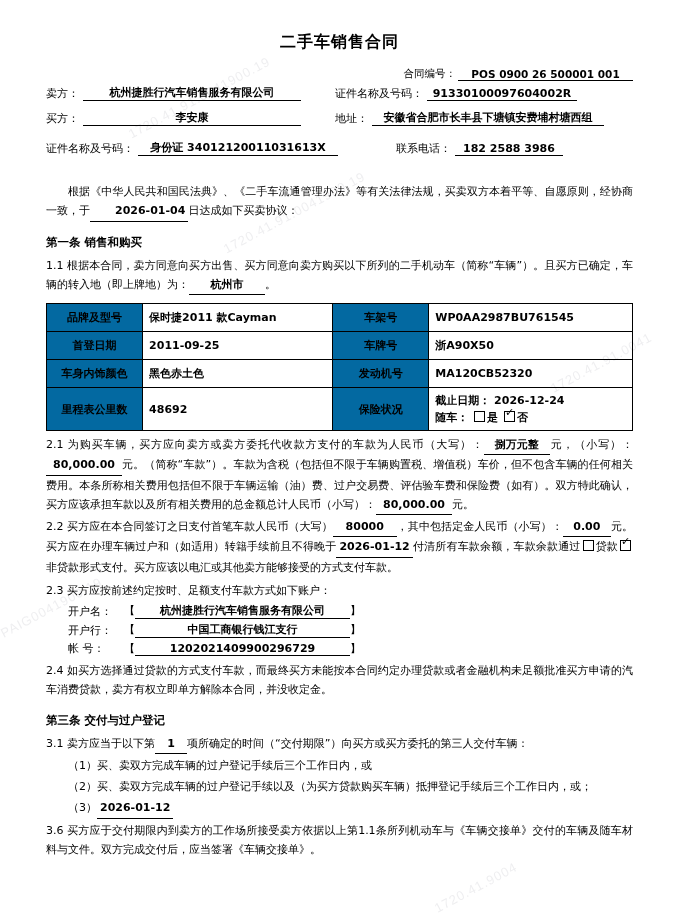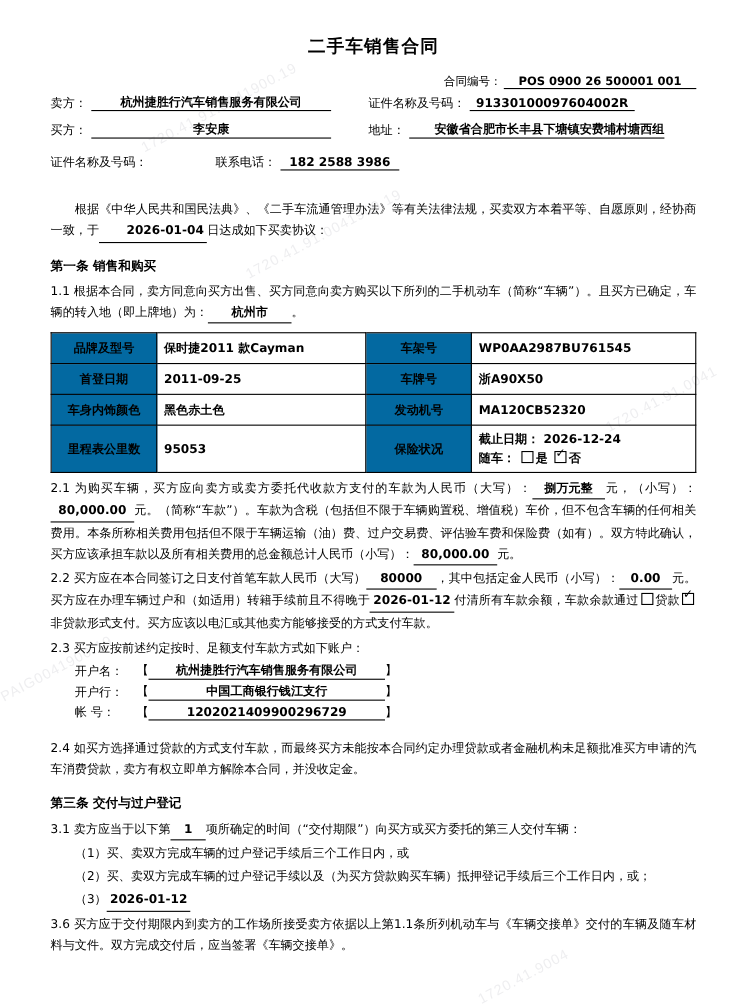--- a/index.html
+++ b/index.html
@@ -63,21 +63,21 @@
   .field-row {
     display: flex;
     font-size: 11px;
     margin-bottom: 9px;
     align-items: flex-end;
   }
   .field-row .label { white-space: nowrap; margin-right: 4px; }
   .f-seller { width: 218px; }
   .f-buyer  { width: 218px; }
   .f-certname { width: 150px; }
-  .f-addr { width: 232px; text-align: right; }
+  .f-addr { width: 232px; }
   .f-idno { width: 200px; }
   .f-tel  { width: 108px; }
   .spacer-left { margin-left: 34px; }
   .para {
     font-size: 11px;
     line-height: 1.75;
     text-align: justify;
     margin: 0 0 2px 0;
   }
   .indent { text-indent: 22px; }
@@ -179,20 +179,21 @@
 
     <div class="field-row">
       <span class="label">买方：</span>
       <span class="ul f-buyer">李安康</span>
       <span class="label spacer-left">地址：</span>
       <span class="ul f-addr">安徽省合肥市长丰县下塘镇安费埔村塘西组</span>
     </div>
 
     <div class="field-row" style="margin-top:14px;">
       <span class="label">证件名称及号码：</span>
+      <span class="ul f-idno">身份证 34012120011031613X</span>
       <span class="label spacer-left" style="margin-left:58px;">联系电话：</span>
       <span class="ul f-tel">182 2588 3986</span>
     </div>
 
     <p class="para indent" style="margin-top:26px;">
       <span>根据《中华人民共和国民法典》、《二手车流通管理办法》等有关法律法规，买卖双方本着平等、自愿原则，经协商一致，于</span><span class="inline-ul" style="min-width:68px;">2026-01-04</span><span>日达成如下买卖协议：</span>
     </p>
 
     <div class="sec-title">第一条 销售和购买</div>
 
@@ -215,21 +216,21 @@
         <td class="v">浙A90X50</td>
       </tr>
       <tr>
         <td class="k">车身内饰颜色</td>
         <td class="v">黑色赤土色</td>
         <td class="k">发动机号</td>
         <td class="v">MA120CB52320</td>
       </tr>
       <tr>
         <td class="k">里程表公里数</td>
-        <td class="v">95053</td>
+        <td class="v">48692</td>
         <td class="k">保险状况</td>
         <td class="v" style="font-weight:normal;">
           <div style="font-weight:bold;">
             <span>截止日期：</span>
             <span>2026-12-24</span>
           </div>
           <div style="font-weight:bold; margin-top:2px;">
             <span>随车：</span>
             <span class="chk"></span><span>是</span>
             <span class="chk checked"></span><span>否</span>
@@ -256,21 +257,21 @@
     </div>
     <div class="bank-row sub">
       <span class="blabel">开户行：</span>
       <span class="brk-wrap">【<span class="brk">中国工商银行钱江支行</span>】</span>
     </div>
     <div class="bank-row sub">
       <span class="blabel">帐 号：</span>
       <span class="brk-wrap">【<span class="brk">1202021409900296729</span>】</span>
     </div>
 
-    <p class="para" style="margin-top:16px;">2.4 如买方选择通过贷款的方式支付车款，而最终买方未能按本合同约定办理贷款或者金融机构未足额批准买方申请的汽车消费贷款，卖方有权立即单方解除本合同，并没收定金。</p>
+    <p class="para" style="margin-top:5px;">2.4 如买方选择通过贷款的方式支付车款，而最终买方未能按本合同约定办理贷款或者金融机构未足额批准买方申请的汽车消费贷款，卖方有权立即单方解除本合同，并没收定金。</p>
 
     <div class="sec-title">第三条 交付与过户登记</div>
 
     <p class="para">
       <span>3.1 卖方应当于以下第</span><span class="inline-ul" style="min-width:26px;">1</span><span>项所确定的时间（“交付期限”）向买方或买方委托的第三人交付车辆：</span>
     </p>
     <p class="para sub">（1）买、卖双方完成车辆的过户登记手续后三个工作日内，或</p>
     <p class="para sub">（2）买、卖双方完成车辆的过户登记手续以及（为买方贷款购买车辆）抵押登记手续后三个工作日内，或；</p>
     <p class="para sub">
       <span>（3）</span><span class="inline-ul" style="min-width:64px;">2026-01-12</span>

